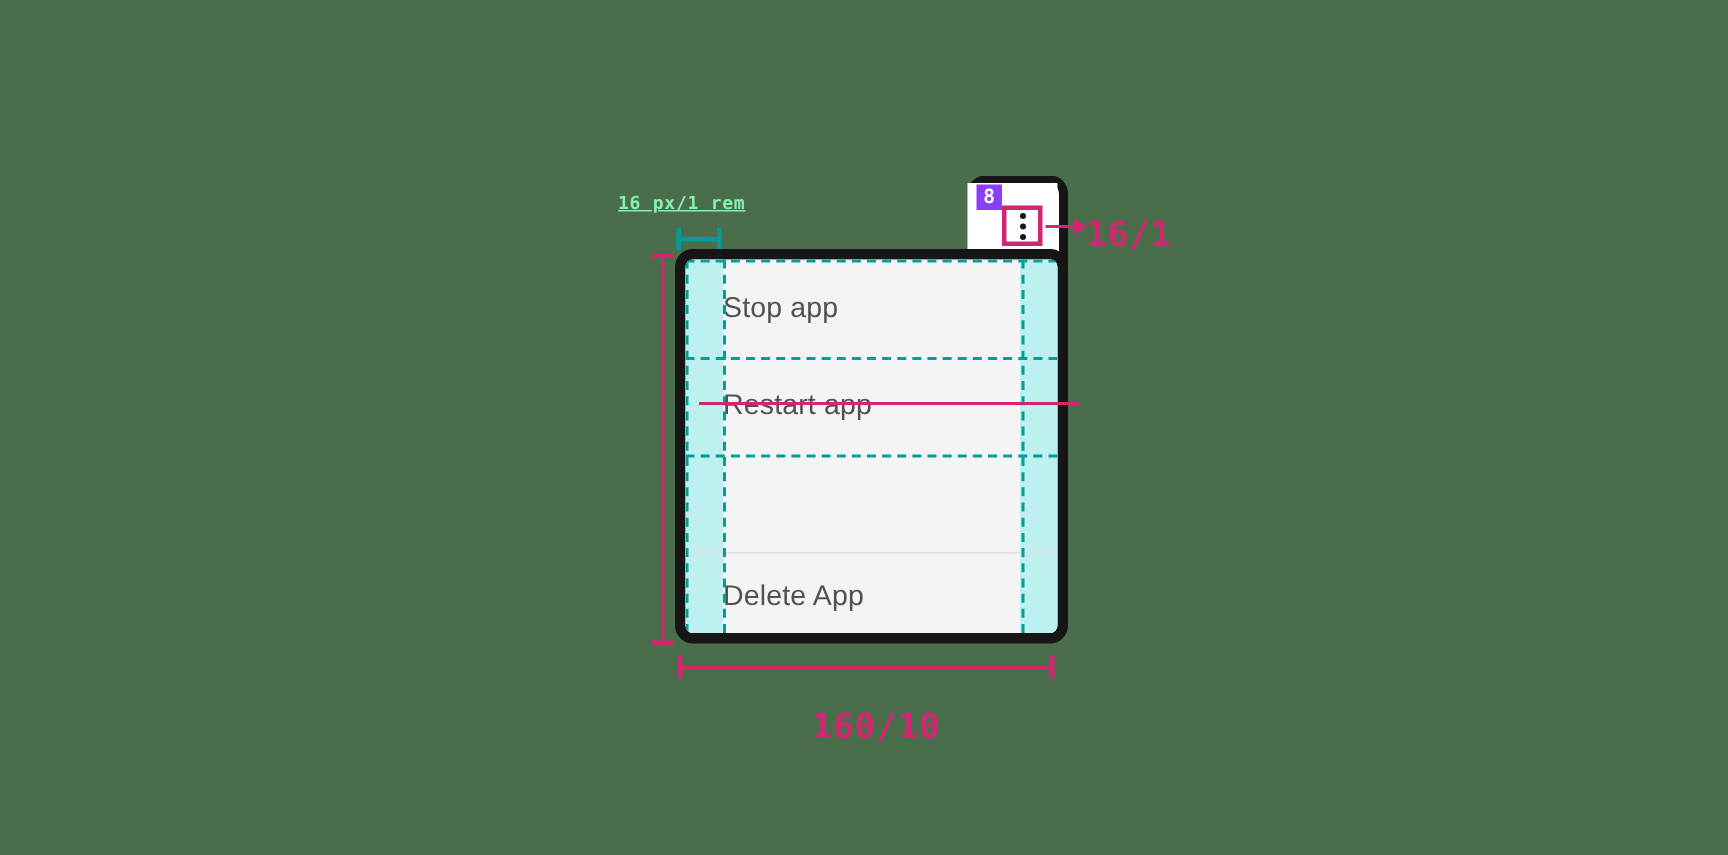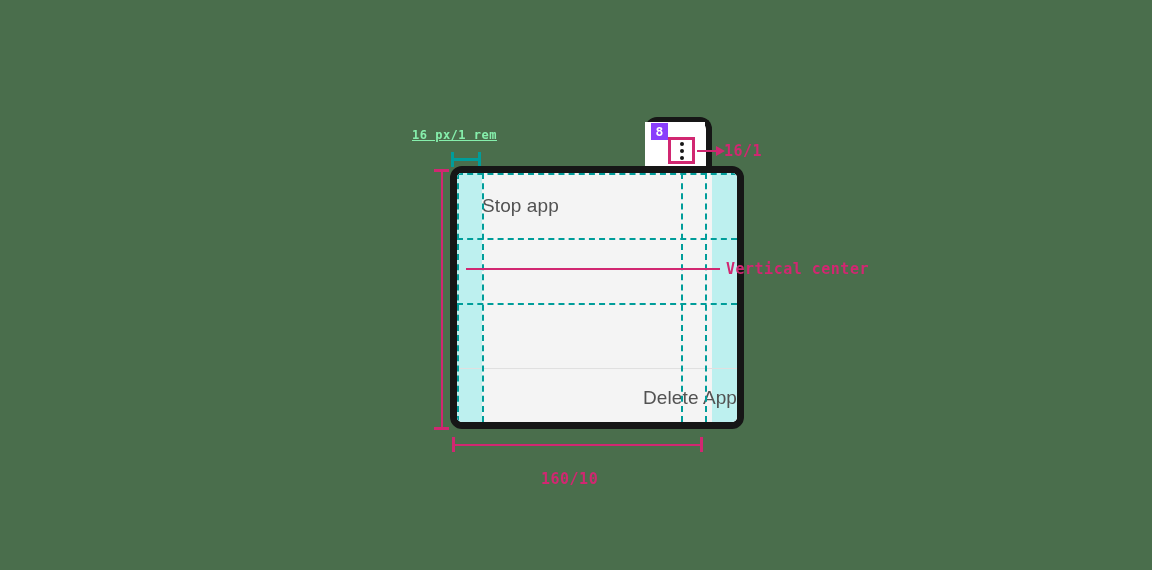--- a/index.html
+++ b/index.html
@@ -24,29 +24,29 @@
 
   
   .anno {
     position: absolute;
     font-family: "DejaVu Sans Mono", "Liberation Mono", monospace;
     font-weight: 700;
     letter-spacing: 0.5px;
     white-space: pre;
     line-height: 1.32;
   }
-  .anno-magenta { color: #d12771; font-size: 15px; }
+  .anno-magenta { color: #d12771; font-size: 23px; }
   .anno-teal    { color: #86efac; font-size: 12px; text-decoration: underline; }
 
   
   #menu-card {
     position: absolute;
     left: 450px;
     top: 166px;
-    width: 294px;
+    width: 262px;
     height: 263px;
     background: #f4f4f4;
     border: 7px solid #161616;
     border-radius: 12px;
     box-sizing: border-box;
     overflow: hidden;
   }
   #menu-inner {
     position: absolute;
     inset: 0;
@@ -225,40 +225,42 @@
 
   <div id="menu-card">
     <div id="menu-inner">
 
       <div class="gutter" style="left:0px; width:25px;"></div>
       <div class="gutter" style="right:0px; width:25px;"></div>
 
       <div class="menu-item" style="top:0px; height:65px;">
         <span>Stop app</span>
       </div>
+      <div class="menu-item" style="top:65px; height:65px;">
+        <span>Restart app</span>
+      </div>
       <div class="menu-divider" style="top:195px;"></div>
-      <div class="menu-item" style="top:196px; height:57px;justify-content:flex-end;">
+      <div class="menu-item" style="top:196px; height:57px;">
         <span>Delete App</span>
       </div>
 
       <div class="grid-v" style="left:0px;"></div>
       <div class="grid-v" style="left:25px;"></div>
       <div class="grid-v" style="left:224px;"></div>
       <div class="grid-v" style="left:248px;"></div>
 
       <div class="grid-h" style="top:0px;"></div>
       <div class="grid-h" style="top:65px;"></div>
       <div class="grid-h" style="top:130px;"></div>
       <div class="grid-h" style="top:249px;"></div>
     </div>
   </div>
 
   <div class="rule-h" style="left:466px; top:268px; width:244px;"></div>
   <div class="rule-h" style="left:706px; top:268px; width:14px;"></div>
-  <div class="anno anno-magenta" style="left:726px; top:260px;">Vertical center</div>
 
   <div class="rule-v" style="left:441px; top:170px; height:258px;"></div>
   <div class="cap-v" style="left:434px; top:169px; width:15px;"></div>
   <div class="cap-v" style="left:434px; top:427px; width:15px;"></div>
 
   <div class="rule-h" style="left:452px; top:444px; width:250px;"></div>
   <div class="cap-h" style="left:452px; top:437px; height:15px;"></div>
   <div class="cap-h" style="left:700px; top:437px; height:15px;"></div>
   <div class="anno anno-magenta" style="left:541px; top:470px;">160/10</div>
 

